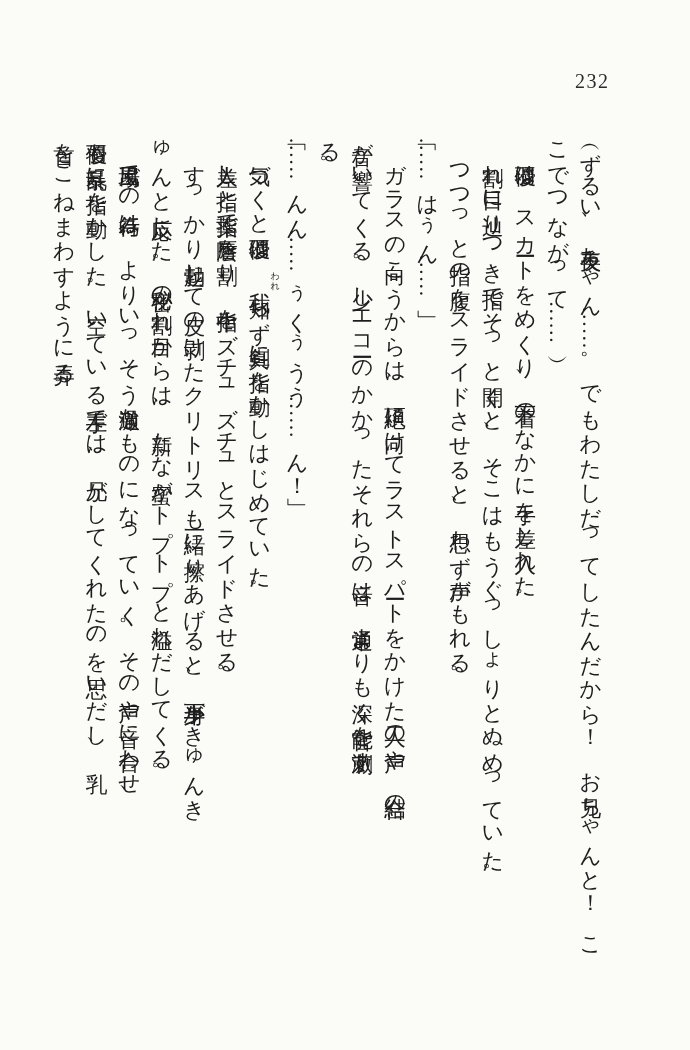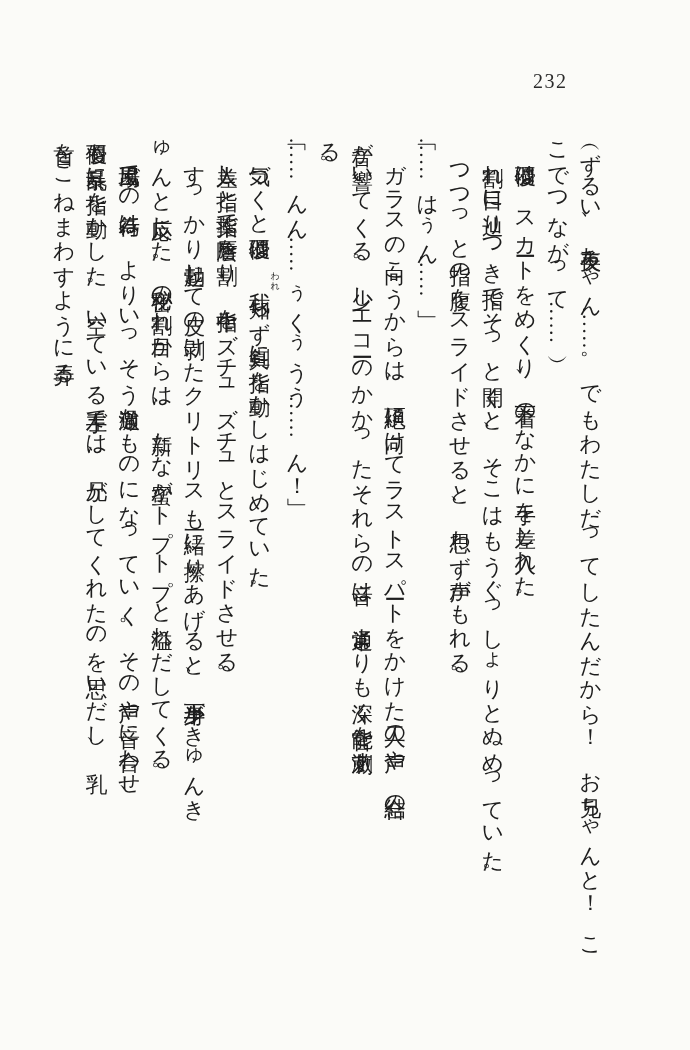--- a/index.html
+++ b/index.html
@@ -14,21 +14,21 @@
     background: #fbfbf8;
     font-family: "Liberation Serif", "DejaVu Serif", serif;
   }
   .book-page {
     position: absolute;
     inset: 0;
   }
   .page-number {
     position: absolute;
     top: 70px;
-    left: 533px;
+    left: 575px;
     font-size: 20px;
     letter-spacing: 1.5px;
     color: #2b2b2b;
   }
   .text-block {
     position: absolute;
     top: 128px;
     right: 84px;
     height: 832px;
     writing-mode: vertical-rl;

